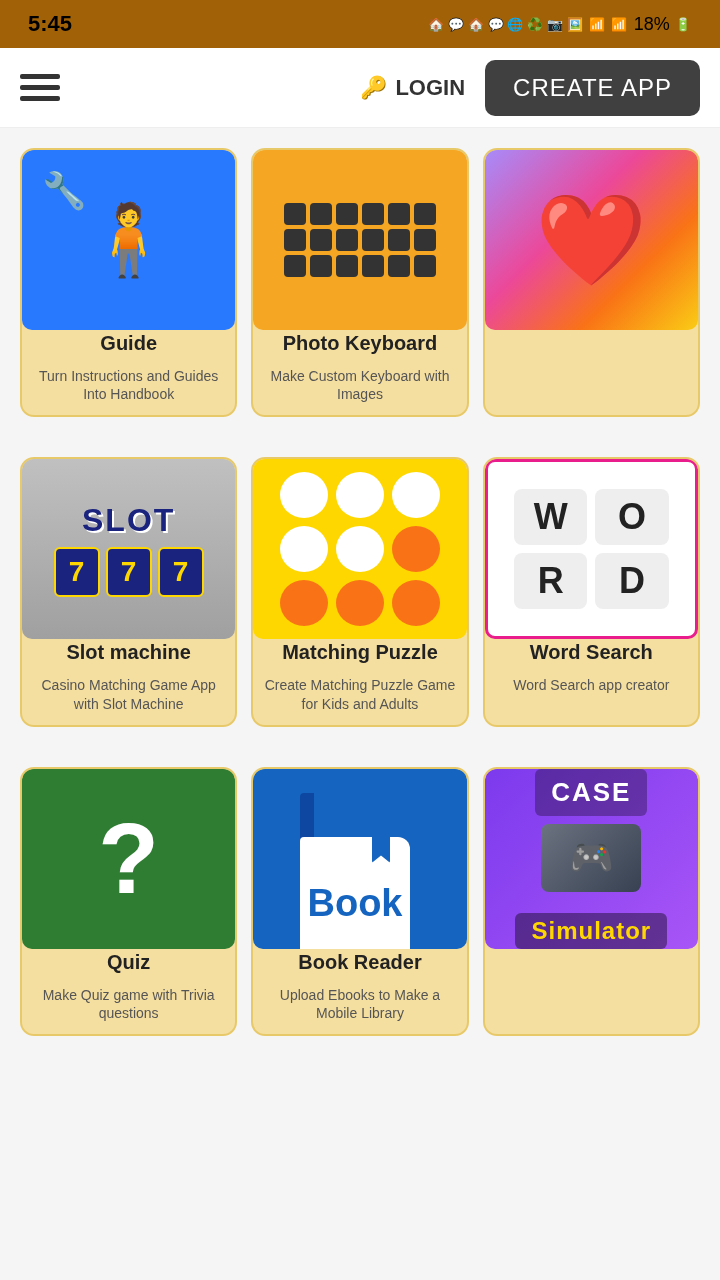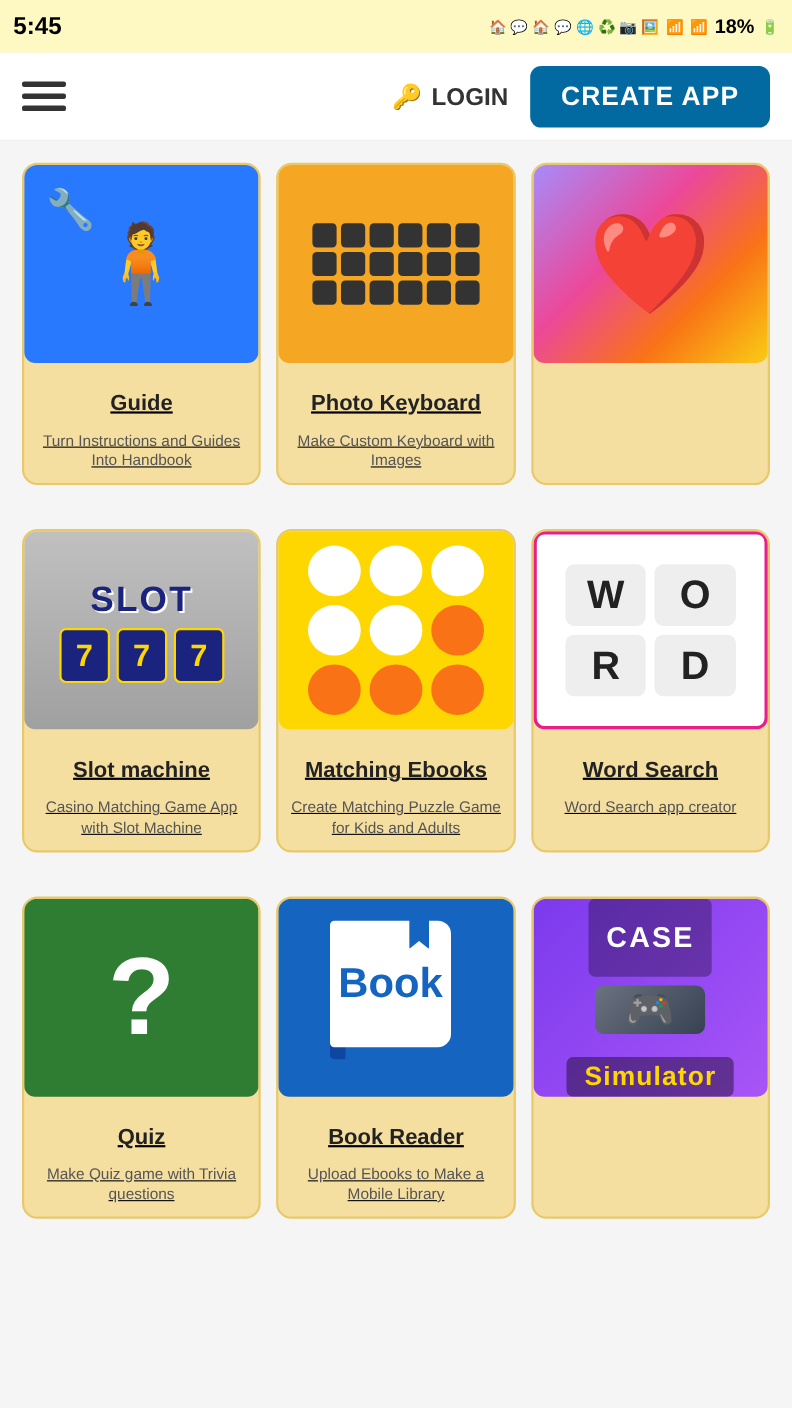--- a/index.html
+++ b/index.html
@@ -10,37 +10,37 @@
       background: #f5f5f5;
       font-family: 'Arial', sans-serif;
       overflow-x: hidden;
     }
 
     
     .status-bar {
       display: flex;
       justify-content: space-between;
       align-items: center;
-      padding: 8px 12px;
-      background: #fef9c3;
+      padding: 8px 28px;
+      background: #a16207;
       height: 48px;
     }
     .status-time {
       font-size: 22px;
       font-weight: bold;
       color: #000;
     }
     .status-icons {
       display: flex;
       align-items: center;
       gap: 6px;
       font-size: 13px;
       color: #000;
     }
-    .battery-text { font-size: 18px; font-weight: bold; }
+    .battery-text { font-size: 18px; font-weight: normal; }
 
     
     .nav-bar {
       display: flex;
       justify-content: space-between;
       align-items: center;
       padding: 10px 20px;
       background: #fff;
       height: 80px;
       border-bottom: 1px solid #eee;
@@ -66,24 +66,24 @@
     .login-btn {
       display: flex;
       align-items: center;
       gap: 8px;
       font-size: 22px;
       color: #333;
       font-weight: bold;
       cursor: pointer;
     }
     .create-app-btn {
-      background: #0369a1;
+      background: #404040;
       color: #fff;
       font-size: 24px;
-      font-weight: bold;
+      font-weight: normal;
       padding: 14px 28px;
       border-radius: 10px;
       cursor: pointer;
       border: none;
       letter-spacing: 1px;
     }
 
     
     .main-content {
       padding: 20px 20px;
@@ -112,22 +112,21 @@
       align-items: center;
       justify-content: center;
       font-size: 14px;
       color: #fff;
       font-weight: bold;
       text-align: center;
       border-radius: 10px;
       overflow: hidden;
     }
     .app-info {
-      padding: 26px 8px 12px;
-      text-decoration: underline;
+      padding: 2px 8px 12px;
     }
     .app-title {
       font-size: 20px;
       font-weight: bold;
       color: #222;
       margin-bottom: 4px;
       text-align: center;
     }
     .app-desc {
       font-size: 14px;
@@ -282,29 +281,30 @@
       background: #1565c0;
     }
     .book-visual {
       position: relative;
       width: 120px;
       height: 140px;
     }
     .book-cover {
       background: #fff;
       width: 110px;
-      height: 115px;
+      height: 134px;
       border-radius: 4px 12px 12px 4px;
       display: flex;
       align-items: center;
       justify-content: center;
       font-size: 38px;
       font-weight: 900;
       color: #1565c0;
       position: relative;
+      margin-top: 48px;
     }
     .book-spine {
       position: absolute;
       left: 0;
       top: 4px;
       width: 14px;
       height: 122px;
       background: #0d47a1;
       border-radius: 4px 0 0 4px;
     }
@@ -330,21 +330,21 @@
       justify-content: center;
       width: 100%;
       height: 100%;
     }
     .case-title-top {
       font-size: 26px;
       font-weight: 900;
       color: #fff;
       letter-spacing: 2px;
       background: rgba(0,0,0,0.3);
-      padding: 20px 16px;
+      padding: 8px 16px;
       border-radius: 6px;
       margin-bottom: 8px;
     }
     .case-image {
       width: 100px;
       height: 80px;
       background: linear-gradient(135deg, #6b7280, #374151);
       border-radius: 8px;
       display: flex;
       align-items: center;
@@ -475,21 +475,21 @@
             <div class="match-circle match-white"></div>
             <div class="match-circle match-white"></div>
             <div class="match-circle match-white"></div>
             <div class="match-circle match-orange"></div>
             <div class="match-circle match-orange"></div>
             <div class="match-circle match-orange"></div>
             <div class="match-circle match-orange"></div>
           </div>
         </div>
         <div class="app-info">
-          <div class="app-title">Matching Ebooks</div>
+          <div class="app-title">Matching Puzzle</div>
           <div class="app-desc">Create Matching Puzzle Game for Kids and Adults</div>
         </div>
       </div>
 
       <div class="app-card">
         <div class="app-icon icon-word">
           <div class="word-grid">
             <div class="word-cell">W</div>
             <div class="word-cell">O</div>
             <div class="word-cell">R</div>

